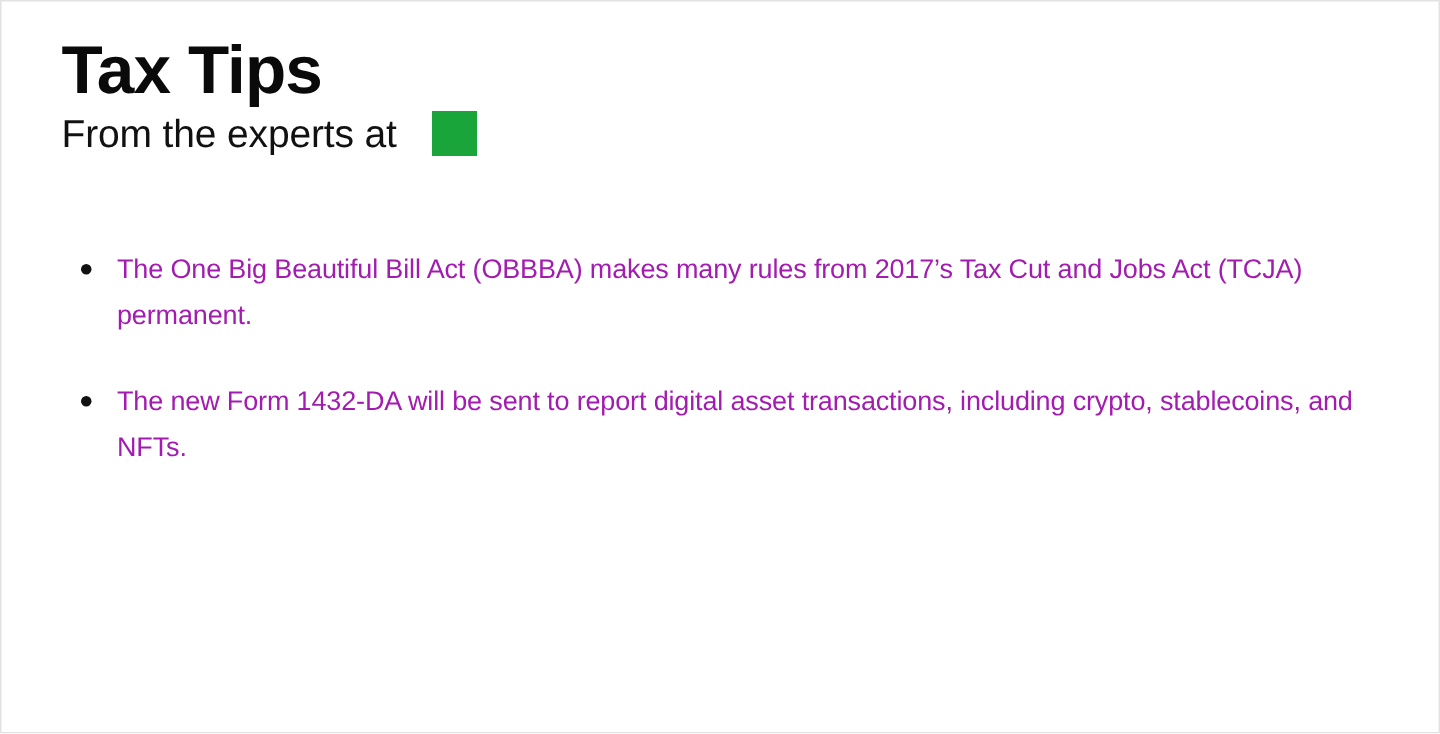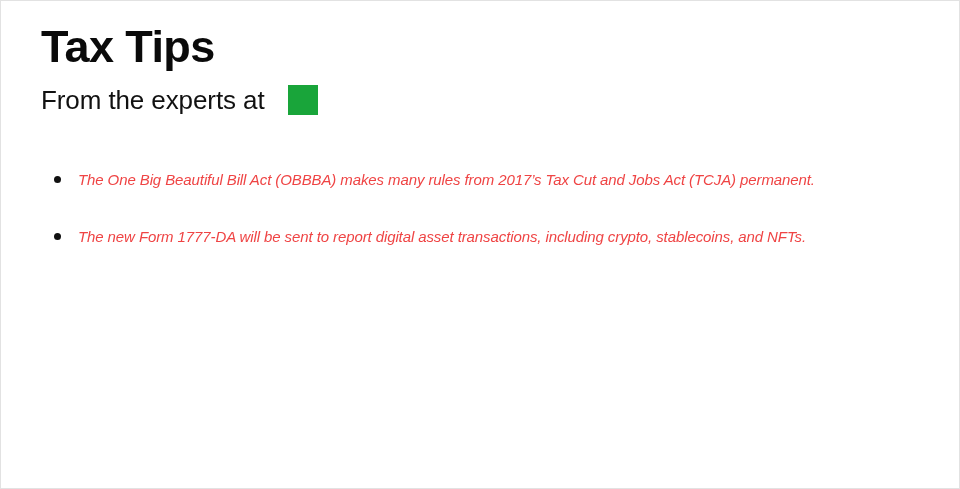--- a/index.html
+++ b/index.html
@@ -36,21 +36,20 @@
     letter-spacing: -0.6px;
     color: #0a0a0a;
     line-height: 1.08;
     margin: 0;
     padding: 0;
   }
 
   .byline-row {
     display: flex;
     align-items: center;
-    margin-top: 11px;
     height: 34px;
   }
 
   .byline-text {
     font-size: 26px;
     font-weight: 400;
     color: #111111;
     letter-spacing: -0.1px;
     line-height: 1;
     white-space: nowrap;
@@ -100,26 +99,25 @@
     width: 878px;
     margin: 0;
     padding: 0;
     list-style: none;
   }
 
   .bullet-item {
     position: relative;
     padding-left: 25px;
     margin-bottom: 26px;
-    font-size: 15px;
+    font-size: 18px;
     font-weight: 400;
     line-height: 31px;
-    color: #ef4444;
+    color: #a21caf;
     letter-spacing: -0.1px;
-    font-style: italic;
   }
 
   .bullet-item:last-child {
     margin-bottom: 0;
   }
 
   .bullet-dot {
     position: absolute;
     left: 1px;
     top: 12px;
@@ -165,18 +163,18 @@
     </div>
   </div>
 
   <ul class="bullet-list">
     <li class="bullet-item">
       <span class="bullet-dot"></span>
       <span class="bullet-text">The One Big Beautiful Bill Act (OBBBA) makes many rules from 2017’s Tax Cut and Jobs Act (TCJA) permanent.</span>
     </li>
     <li class="bullet-item">
       <span class="bullet-dot"></span>
-      <span class="bullet-text">The new Form 1777-DA will be sent to report digital asset transactions, including crypto, stablecoins, and NFTs.</span>
+      <span class="bullet-text">The new Form 1432-DA will be sent to report digital asset transactions, including crypto, stablecoins, and NFTs.</span>
     </li>
   </ul>
 
 
 </div>
 
 </body></html>

